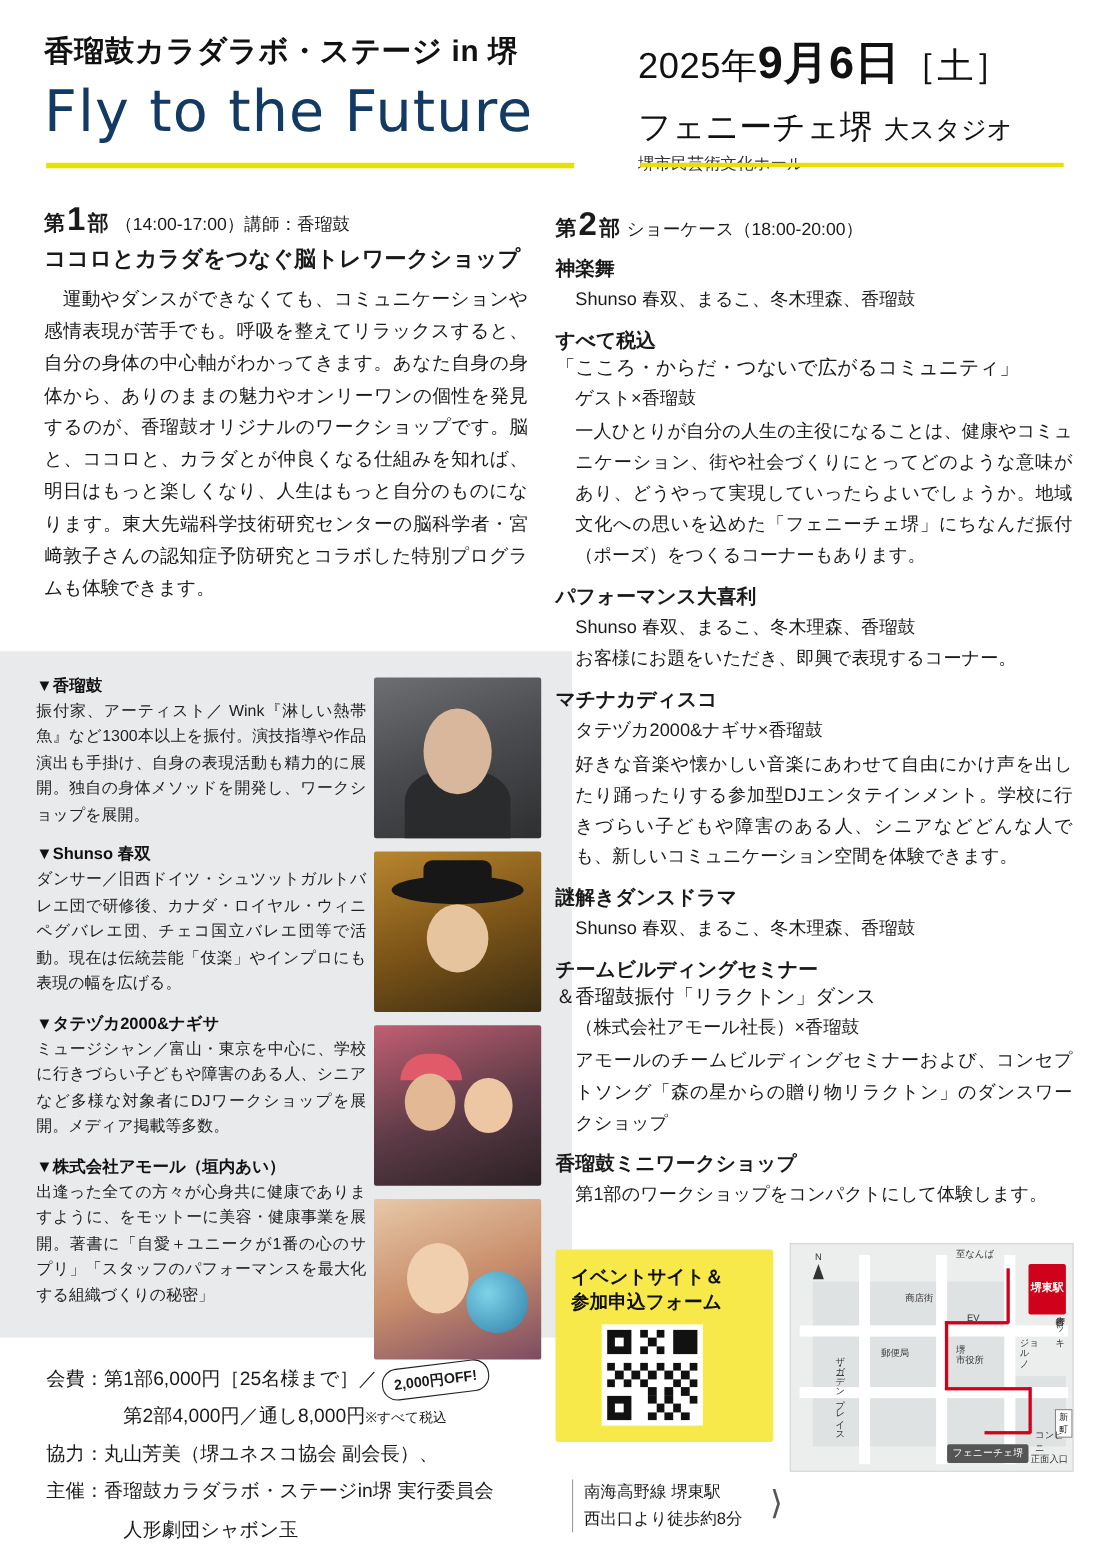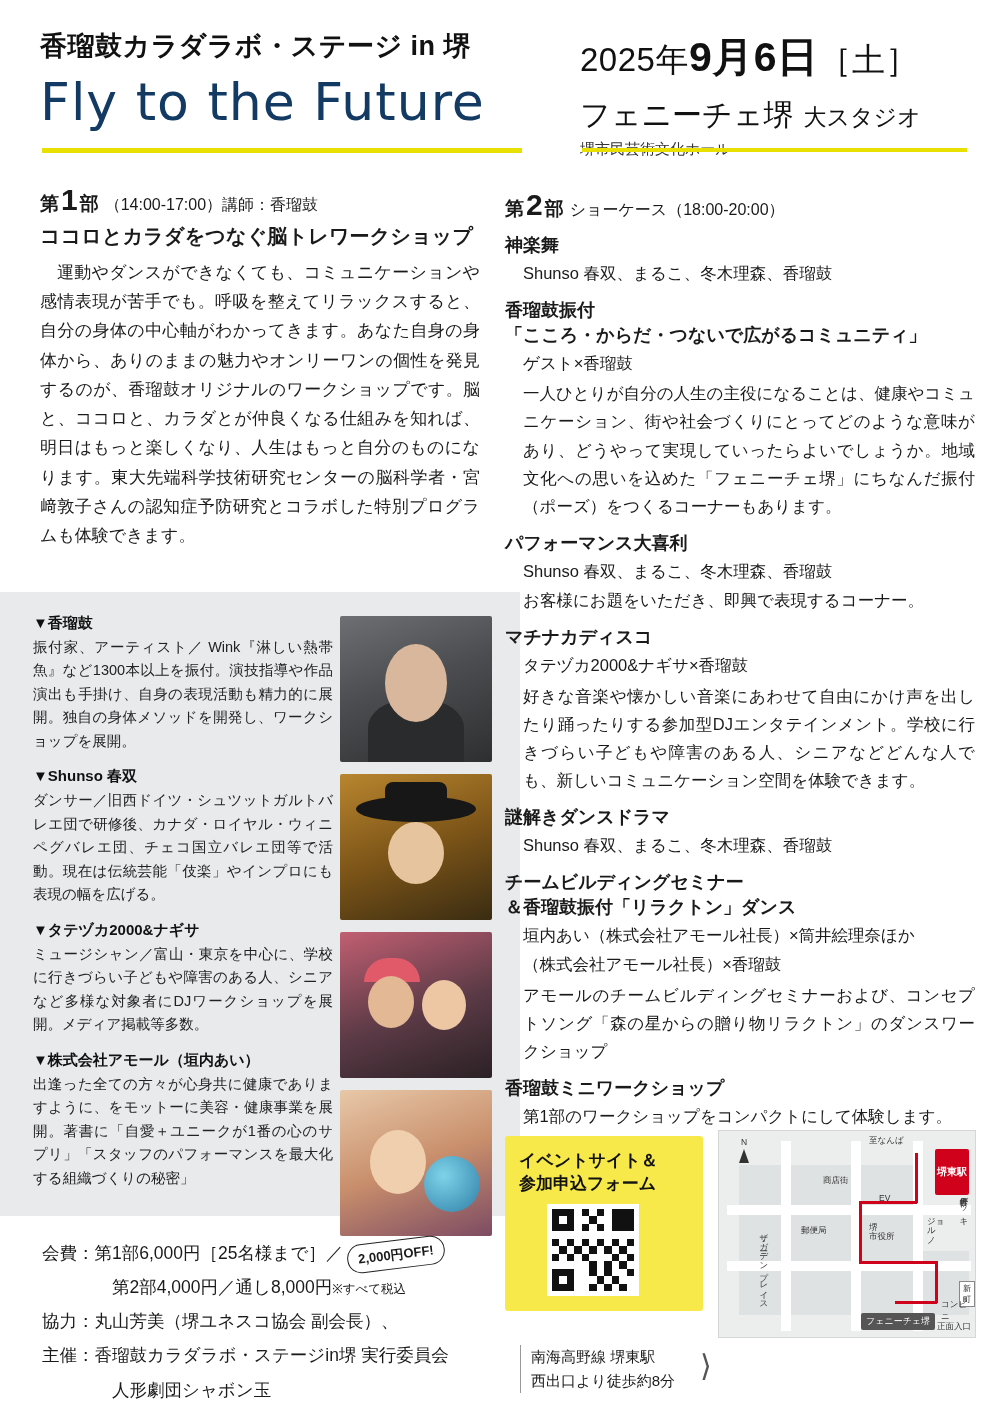--- a/index.html
+++ b/index.html
@@ -94,21 +94,21 @@
   .off-badge {
     display:inline-block; border:1.5px solid #222; border-radius:14px;
     padding:1px 10px; font-size:13px; font-weight:700;
     transform:rotate(-7deg); margin-left:4px; background:#fff;
   }
 
   
   .col-right { position:absolute; left:505px; top:190px; width:470px; }
   .r-part-head { display:flex; align-items:baseline; white-space:nowrap; }
   .r-item-title { font-size:18px; font-weight:700; margin-top:11px; }
-  .r-item-title2 { font-size:18px; font-weight:700; margin-top:1px; }
+  .r-item-title2 { font-size:18px; font-weight:400; margin-top:1px; }
   .r-line { font-size:16.5px; line-height:1.62; margin-left:18px; margin-top:3px; }
   .r-para { font-size:16.5px; line-height:1.7; margin-left:18px; margin-top:3px; text-align:justify; }
 
   
   .qrbox {
     position:absolute; left:505px; top:1136px; width:198px; height:175px;
     background:#f7e94a; border-radius:3px;
   }
   .qrbox .qr-label {
     position:absolute; left:14px; top:14px; font-size:17px; font-weight:700;
@@ -242,21 +242,21 @@
       <span class="part-kanji">部</span>
       <span class="part-meta">ショーケース（18:00-20:00）</span>
     </div>
 
     <div>
       <div class="r-item-title">神楽舞</div>
       <div class="r-line">Shunso 春双、まるこ、冬木理森、香瑠鼓</div>
     </div>
 
     <div>
-      <div class="r-item-title">香瑠鼓振付</div>
+      <div class="r-item-title">すべて税込</div>
       <div class="r-item-title2">「こころ・からだ・つないで広がるコミュニティ」</div>
       <div class="r-line">ゲスト×香瑠鼓</div>
       <div class="r-para">一人ひとりが自分の人生の主役になることは、健康やコミュニケーション、街や社会づくりにとってどのような意味があり、どうやって実現していったらよいでしょうか。地域文化への思いを込めた「フェニーチェ堺」にちなんだ振付（ポーズ）をつくるコーナーもあります。</div>
     </div>
 
     <div>
       <div class="r-item-title">パフォーマンス大喜利</div>
       <div class="r-line">Shunso 春双、まるこ、冬木理森、香瑠鼓</div>
       <div class="r-line">お客様にお題をいただき、即興で表現するコーナー。</div>
     </div>
@@ -268,21 +268,20 @@
     </div>
 
     <div>
       <div class="r-item-title">謎解きダンスドラマ</div>
       <div class="r-line">Shunso 春双、まるこ、冬木理森、香瑠鼓</div>
     </div>
 
     <div>
       <div class="r-item-title">チームビルディングセミナー</div>
       <div class="r-item-title2">＆香瑠鼓振付「リラクトン」ダンス</div>
-      <div class="r-line">垣内あい（株式会社アモール社長）×筒井絵理奈ほか</div>
       <div class="r-line">（株式会社アモール社長）×香瑠鼓</div>
       <div class="r-para">アモールのチームビルディングセミナーおよび、コンセプトソング「森の星からの贈り物リラクトン」のダンスワークショップ</div>
     </div>
 
     <div>
       <div class="r-item-title">香瑠鼓ミニワークショップ</div>
       <div class="r-line">第1部のワークショップをコンパクトにして体験します。</div>
     </div>
   </div>
 

